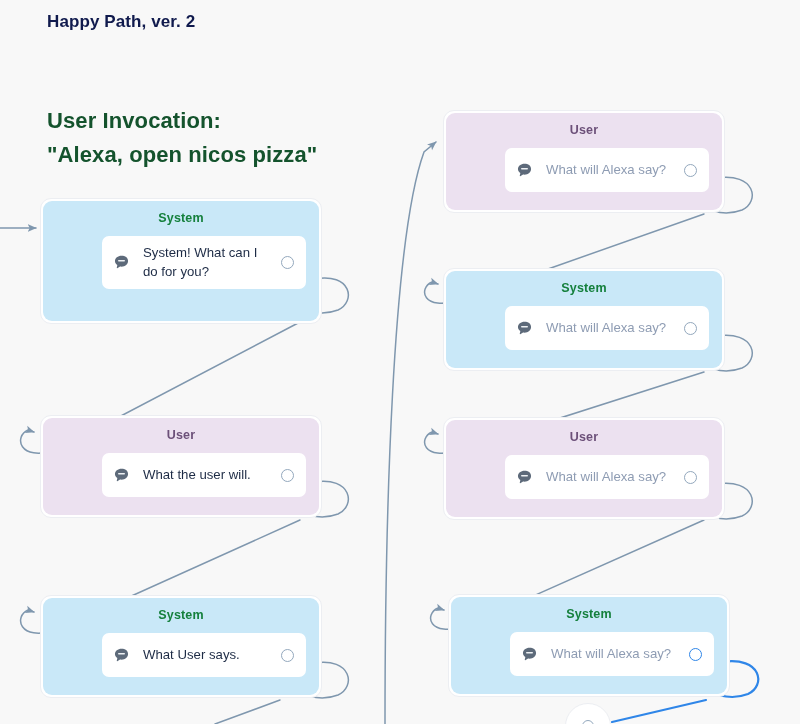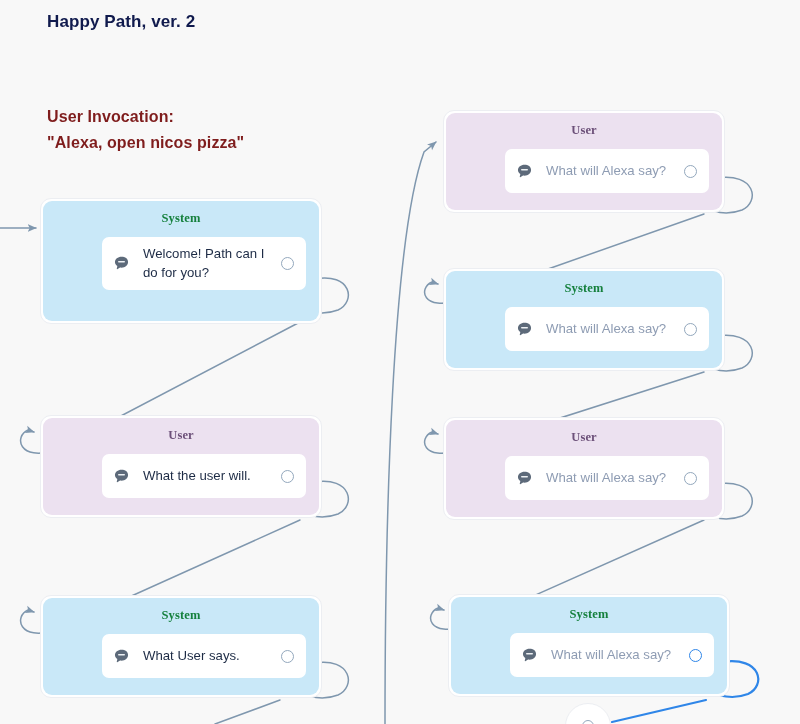--- a/index.html
+++ b/index.html
@@ -45,23 +45,23 @@
     letter-spacing: .1px;
     margin: 0;
     white-space: nowrap;
   }
   .invocation-block {
     position: absolute;
     left: 47px;
     top: 108px;
   }
   .invocation-line {
-    font-size: 16px;
+    font-size: 22px;
     font-weight: bold;
-    color: #7f1d1d;
+    color: #14532d;
     margin: 0 0 8px 0;
     white-space: nowrap;
     letter-spacing: .1px;
   }
   .invocation-line:last-child { margin-bottom: 0; }
 
   
   .node {
     position: absolute;
     box-sizing: border-box;
@@ -81,21 +81,20 @@
   .node.user .node-inner {
     background: #ece1f0;
   }
 
   .node-label {
     text-align: center;
     font-size: 12.5px;
     font-weight: 600;
     margin-bottom: 11px;
     letter-spacing: .15px;
-    font-family: Liberation Serif, serif;
   }
   .node.system .node-label { color: #15803d; }
   .node.user   .node-label { color: #6c5079; }
 
   .msg-box {
     display: flex;
     align-items: center;
     background: #ffffff;
     border-radius: 7px;
     min-height: 44px;
@@ -199,21 +198,21 @@
 
   <div id="node-layer">
       <div class="node system" style="left: 40px; top: 198px; width: 282px; height: 126px;">
         <div class="node-inner" style="height: 100%;">
           <div class="node-label">System</div>
           <div class="msg-box">
             <svg class="msg-icon" viewBox="0 0 20 20">
               <path d="M10 2.2c-4.3 0-7.7 2.7-7.7 6.1 0 1.9 1.1 3.6 2.8 4.7l-.7 3.3c-.1.4.3.7.6.5l3.3-2c.5.1 1.1.1 1.7.1 4.3 0 7.7-2.7 7.7-6.6S14.3 2.2 10 2.2z" fill="#5d6a7a"></path>
               <rect x="5.9" y="7.2" width="8.2" height="1.7" rx="0.85" fill="#eef1f4"></rect>
             </svg>
-            <div class="msg-text">Welcome! Path can I do for you?</div>
+            <div class="msg-text">System! What can I do for you?</div>
             <div class="msg-port"></div>
           </div>
         </div>
       </div>
       <div class="node user" style="left: 40px; top: 415px; width: 282px; height: 103px;">
         <div class="node-inner" style="height: 100%;">
           <div class="node-label">User</div>
           <div class="msg-box">
             <svg class="msg-icon" viewBox="0 0 20 20">
               <path d="M10 2.2c-4.3 0-7.7 2.7-7.7 6.1 0 1.9 1.1 3.6 2.8 4.7l-.7 3.3c-.1.4.3.7.6.5l3.3-2c.5.1 1.1.1 1.7.1 4.3 0 7.7-2.7 7.7-6.6S14.3 2.2 10 2.2z" fill="#5d6a7a"></path>

